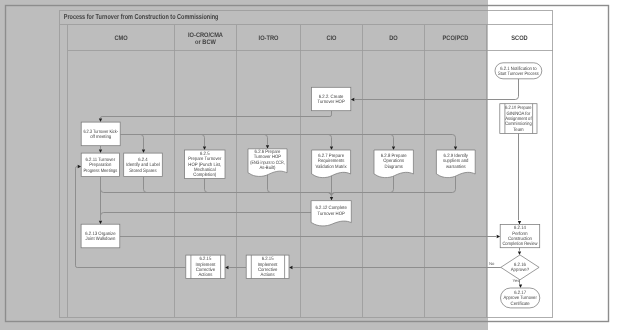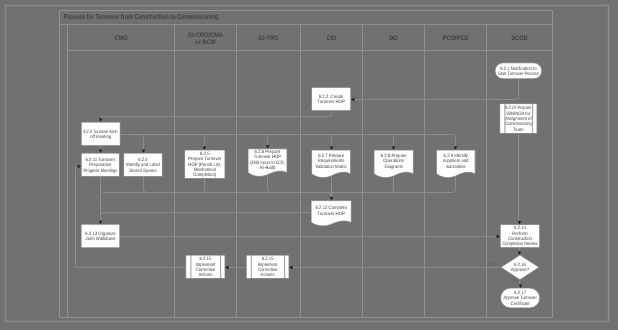--- a/index.html
+++ b/index.html
@@ -1,20 +1,20 @@
 <!DOCTYPE html>
 <html><head>
 <meta charset="utf-8">
 <style>
   html,body{margin:0;padding:0;background:#ffffff;}
   body{width:618px;height:330px;overflow:hidden;
        font-family:"Liberation Sans",sans-serif;
        -webkit-font-smoothing:antialiased;
        text-rendering:geometricPrecision;}
-  #stage{position:relative;width:618px;height:330px;background:#ec4899;
+  #stage{position:relative;width:488px;height:330px;background:#c4b5fd;
          filter:grayscale(1);}
   svg#canvas{display:block;position:absolute;left:0;top:0;}
   .lane-title{font-size:6.6px;font-weight:bold;fill:#3f3f3f;}
   .proc-title{font-size:7.2px;font-weight:bold;fill:#404040;}
   .node-text{font-size:4.85px;fill:#3c3c3c;}
   .edge-label{font-size:4.2px;fill:#555555;}
 </style>
 </head>
 <body>
 

